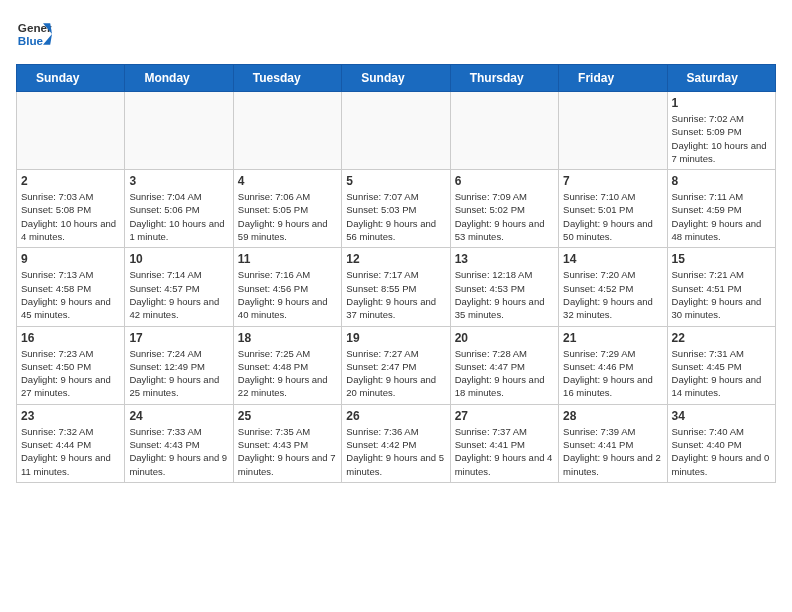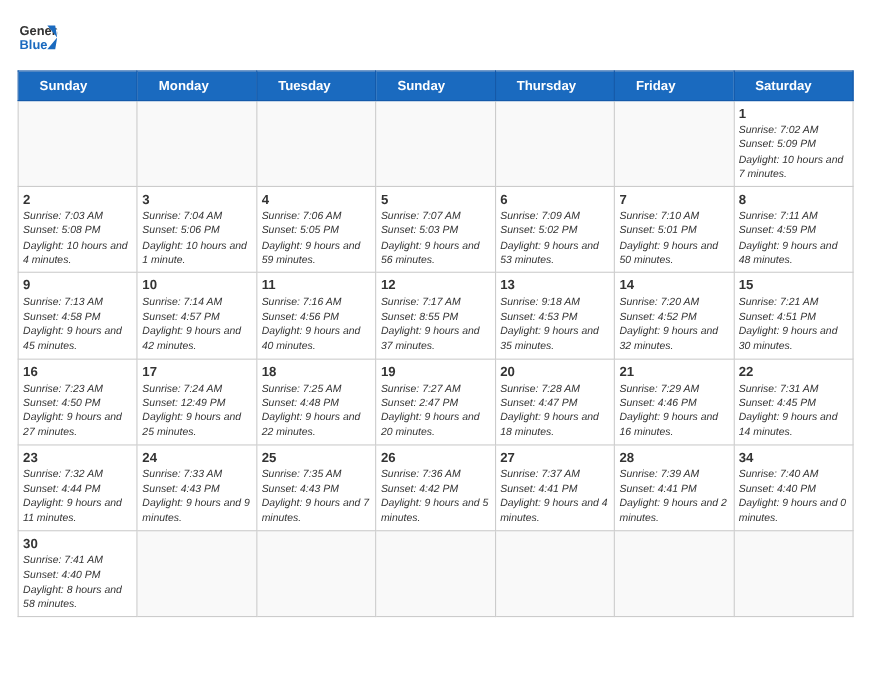--- a/index.html
+++ b/index.html
@@ -67,21 +67,20 @@
     .day-number {
       font-size: 12px;
       font-weight: bold;
       display: block;
       margin-bottom: 2px;
     }
     .day-info {
       font-size: 9.5px;
       line-height: 1.4;
       color: #333;
-      font-style: italic;
     }
   </style>
 </head>
 <body>
 
 <div class="header">
   <div class="logo">
     <svg class="logo-icon" viewBox="0 0 40 40">
       <text x="2" y="18" font-size="13" font-weight="bold" fill="#333">General</text>
       <text x="2" y="32" font-size="13" font-weight="bold" fill="#1a6abf">Blue</text>
@@ -189,21 +188,21 @@
 Daylight: 9 hours and 40 minutes.</div>
         </td>
         <td>
           <span class="day-number">12</span>
           <div class="day-info">Sunrise: 7:17 AM
 Sunset: 8:55 PM
 Daylight: 9 hours and 37 minutes.</div>
         </td>
         <td>
           <span class="day-number">13</span>
-          <div class="day-info">Sunrise: 9:18 AM
+          <div class="day-info">Sunrise: 12:18 AM
 Sunset: 4:53 PM
 Daylight: 9 hours and 35 minutes.</div>
         </td>
         <td>
           <span class="day-number">14</span>
           <div class="day-info">Sunrise: 7:20 AM
 Sunset: 4:52 PM
 Daylight: 9 hours and 32 minutes.</div>
         </td>
         <td>
@@ -294,28 +293,14 @@
 Sunset: 4:41 PM
 Daylight: 9 hours and 2 minutes.</div>
         </td>
         <td>
           <span class="day-number">34</span>
           <div class="day-info">Sunrise: 7:40 AM
 Sunset: 4:40 PM
 Daylight: 9 hours and 0 minutes.</div>
         </td>
       </tr>
-      <tr>
-        <td>
-          <span class="day-number">30</span>
-          <div class="day-info">Sunrise: 7:41 AM
-Sunset: 4:40 PM
-Daylight: 8 hours and 58 minutes.</div>
-        </td>
-        <td class="empty"></td>
-        <td class="empty"></td>
-        <td class="empty"></td>
-        <td class="empty"></td>
-        <td class="empty"></td>
-        <td class="empty"></td>
-      </tr>
     </tbody>
 </table>
 
 </body></html>

